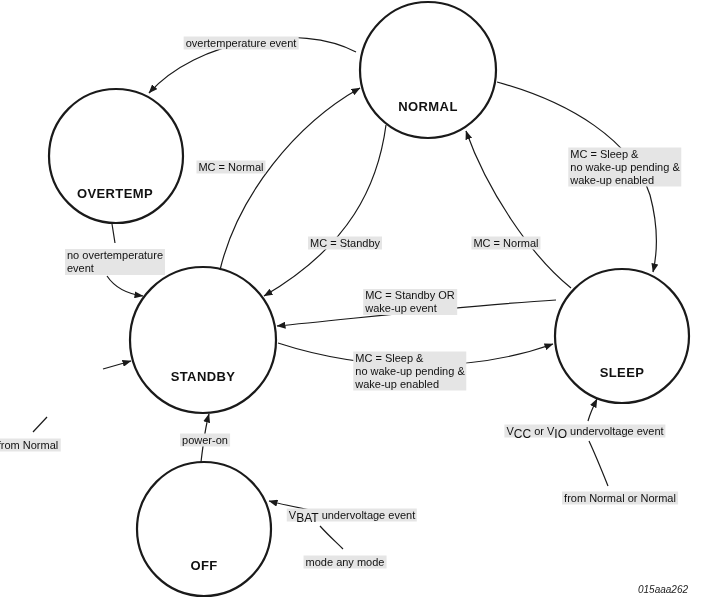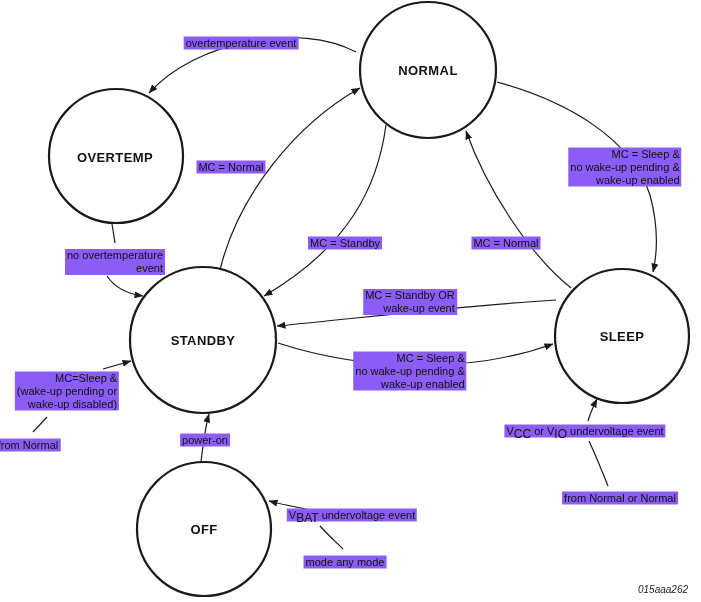--- a/index.html
+++ b/index.html
@@ -4,26 +4,27 @@
 <style>
   html,body { margin:0; padding:0; background:#fff; }
   #stage {
     position:relative; width:701px; height:602px; background:#ffffff;
     font-family:"Liberation Sans", sans-serif; overflow:hidden;
   }
   #wires { position:absolute; left:0; top:0; }
   .lbl {
     position:absolute; transform:translate(-50%,-50%);
     font-size:11px; line-height:13px; color:#111;
-    text-align:right; white-space:nowrap; background:#8b5cf6; padding:0 2px;
+    text-align:left; white-space:nowrap; background:#e5e5e5; padding:0 2px;
   }
   .state {
     position:absolute; transform:translate(-50%,-50%);
     font-size:13px; font-weight:bold; letter-spacing:.4px; color:#111;
     white-space:nowrap;
+    margin-top:36px;
   }
   .lbl sub { font-size:12px; line-height:0; }
   .watermark {
     position:absolute; transform:translate(-50%,-50%);
     font-size:10px; font-style:italic; color:#222; white-space:nowrap;
   }
 </style>
 </head>
 <body>
 
@@ -91,25 +92,20 @@
     <div>no overtemperature</div>
     <div>event</div>
   </div>
 
   <div class="lbl" style="left:410px;top:371px">
     <div>MC = Sleep &amp;</div>
     <div>no wake-up pending &amp;</div>
     <div>wake-up enabled</div>
   </div>
 
-  <div class="lbl" style="left:67px;top:391px">
-    <div>MC=Sleep &amp;</div>
-    <div>(wake-up pending or</div>
-    <div>wake-up disabled)</div>
-  </div>
 
   <div class="lbl" style="left:28px;top:445px">from Normal</div>
 
   <div class="lbl" style="left:205px;top:440px">power-on</div>
 
   <div class="lbl" style="left:585px;top:431px"><span>V</span><sub>CC</sub><span> or V</span><sub>IO</sub><span> undervoltage event</span></div>
 
   <div class="lbl" style="left:620px;top:498px">from Normal or Normal</div>
 
   <div class="lbl" style="left:352px;top:515px"><span>V</span><sub>BAT</sub><span> undervoltage event</span></div>

